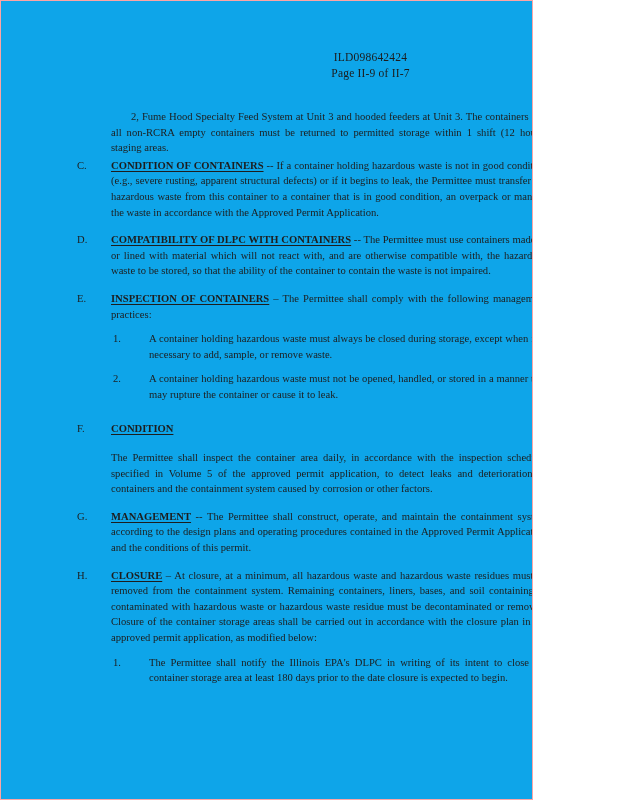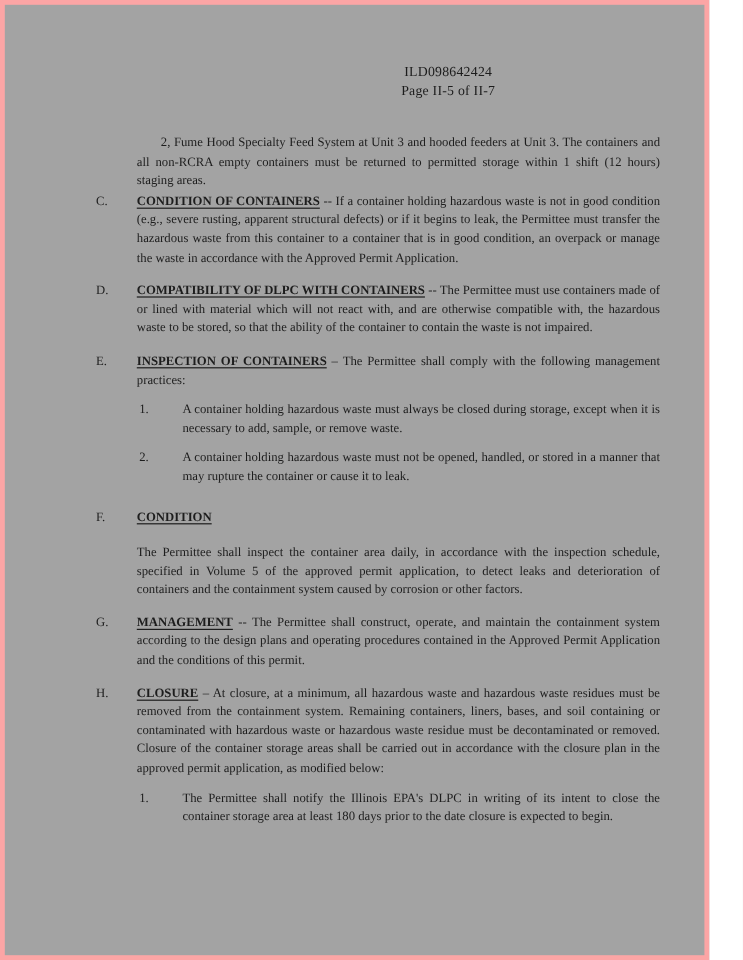--- a/index.html
+++ b/index.html
@@ -5,26 +5,26 @@
   html, body {
     margin: 0;
     padding: 0;
     background: #ffffff;
   }
   body {
     font-family: "Liberation Serif", serif;
   }
   .page {
     position: relative;
-    width: 591px;
+    width: 533px;
     height: 800px;
-    background: #a3a3a3;
+    background: #0ea5e9;
     box-sizing: border-box;
     overflow: hidden;
-    border: 4px solid #fca5a5;
+    border: 1px solid #fca5a5;
   }
   .page-inner {
     position: absolute;
     left: 0;
     top: 0;
     width: 619px;
     height: 800px;
   }
 
   
@@ -105,21 +105,21 @@
   .gap-lg { margin-bottom: 18px; }
 </style>
 </head>
 <body>
 
 <div class="page">
   <div class="page-inner">
 
     <div class="doc-header">
       <span class="hdr-line">ILD098642424</span>
-      <span class="hdr-line">Page II-5 of II-7</span>
+      <span class="hdr-line">Page II-9 of II-7</span>
     </div>
 
     <div class="body-wrap">
 
       <div class="lead-para">2, Fume Hood Specialty Feed System at Unit 3 and hooded feeders at Unit 3. The containers and all non-RCRA empty containers must be returned to permitted storage within 1 shift (12 hours) staging areas.</div>
 
       <div class="item">
         <span class="label">C.</span>
         <span class="text"><span class="heading">CONDITION OF CONTAINERS</span><span> -- </span><span>If a container holding hazardous waste is not in good condition (e.g., severe rusting, apparent structural defects) or if it begins to leak, the Permittee must transfer the hazardous waste from this container to a container that is in good condition, an overpack or manage the waste in accordance with the Approved Permit Application.</span></span>
       </div>

